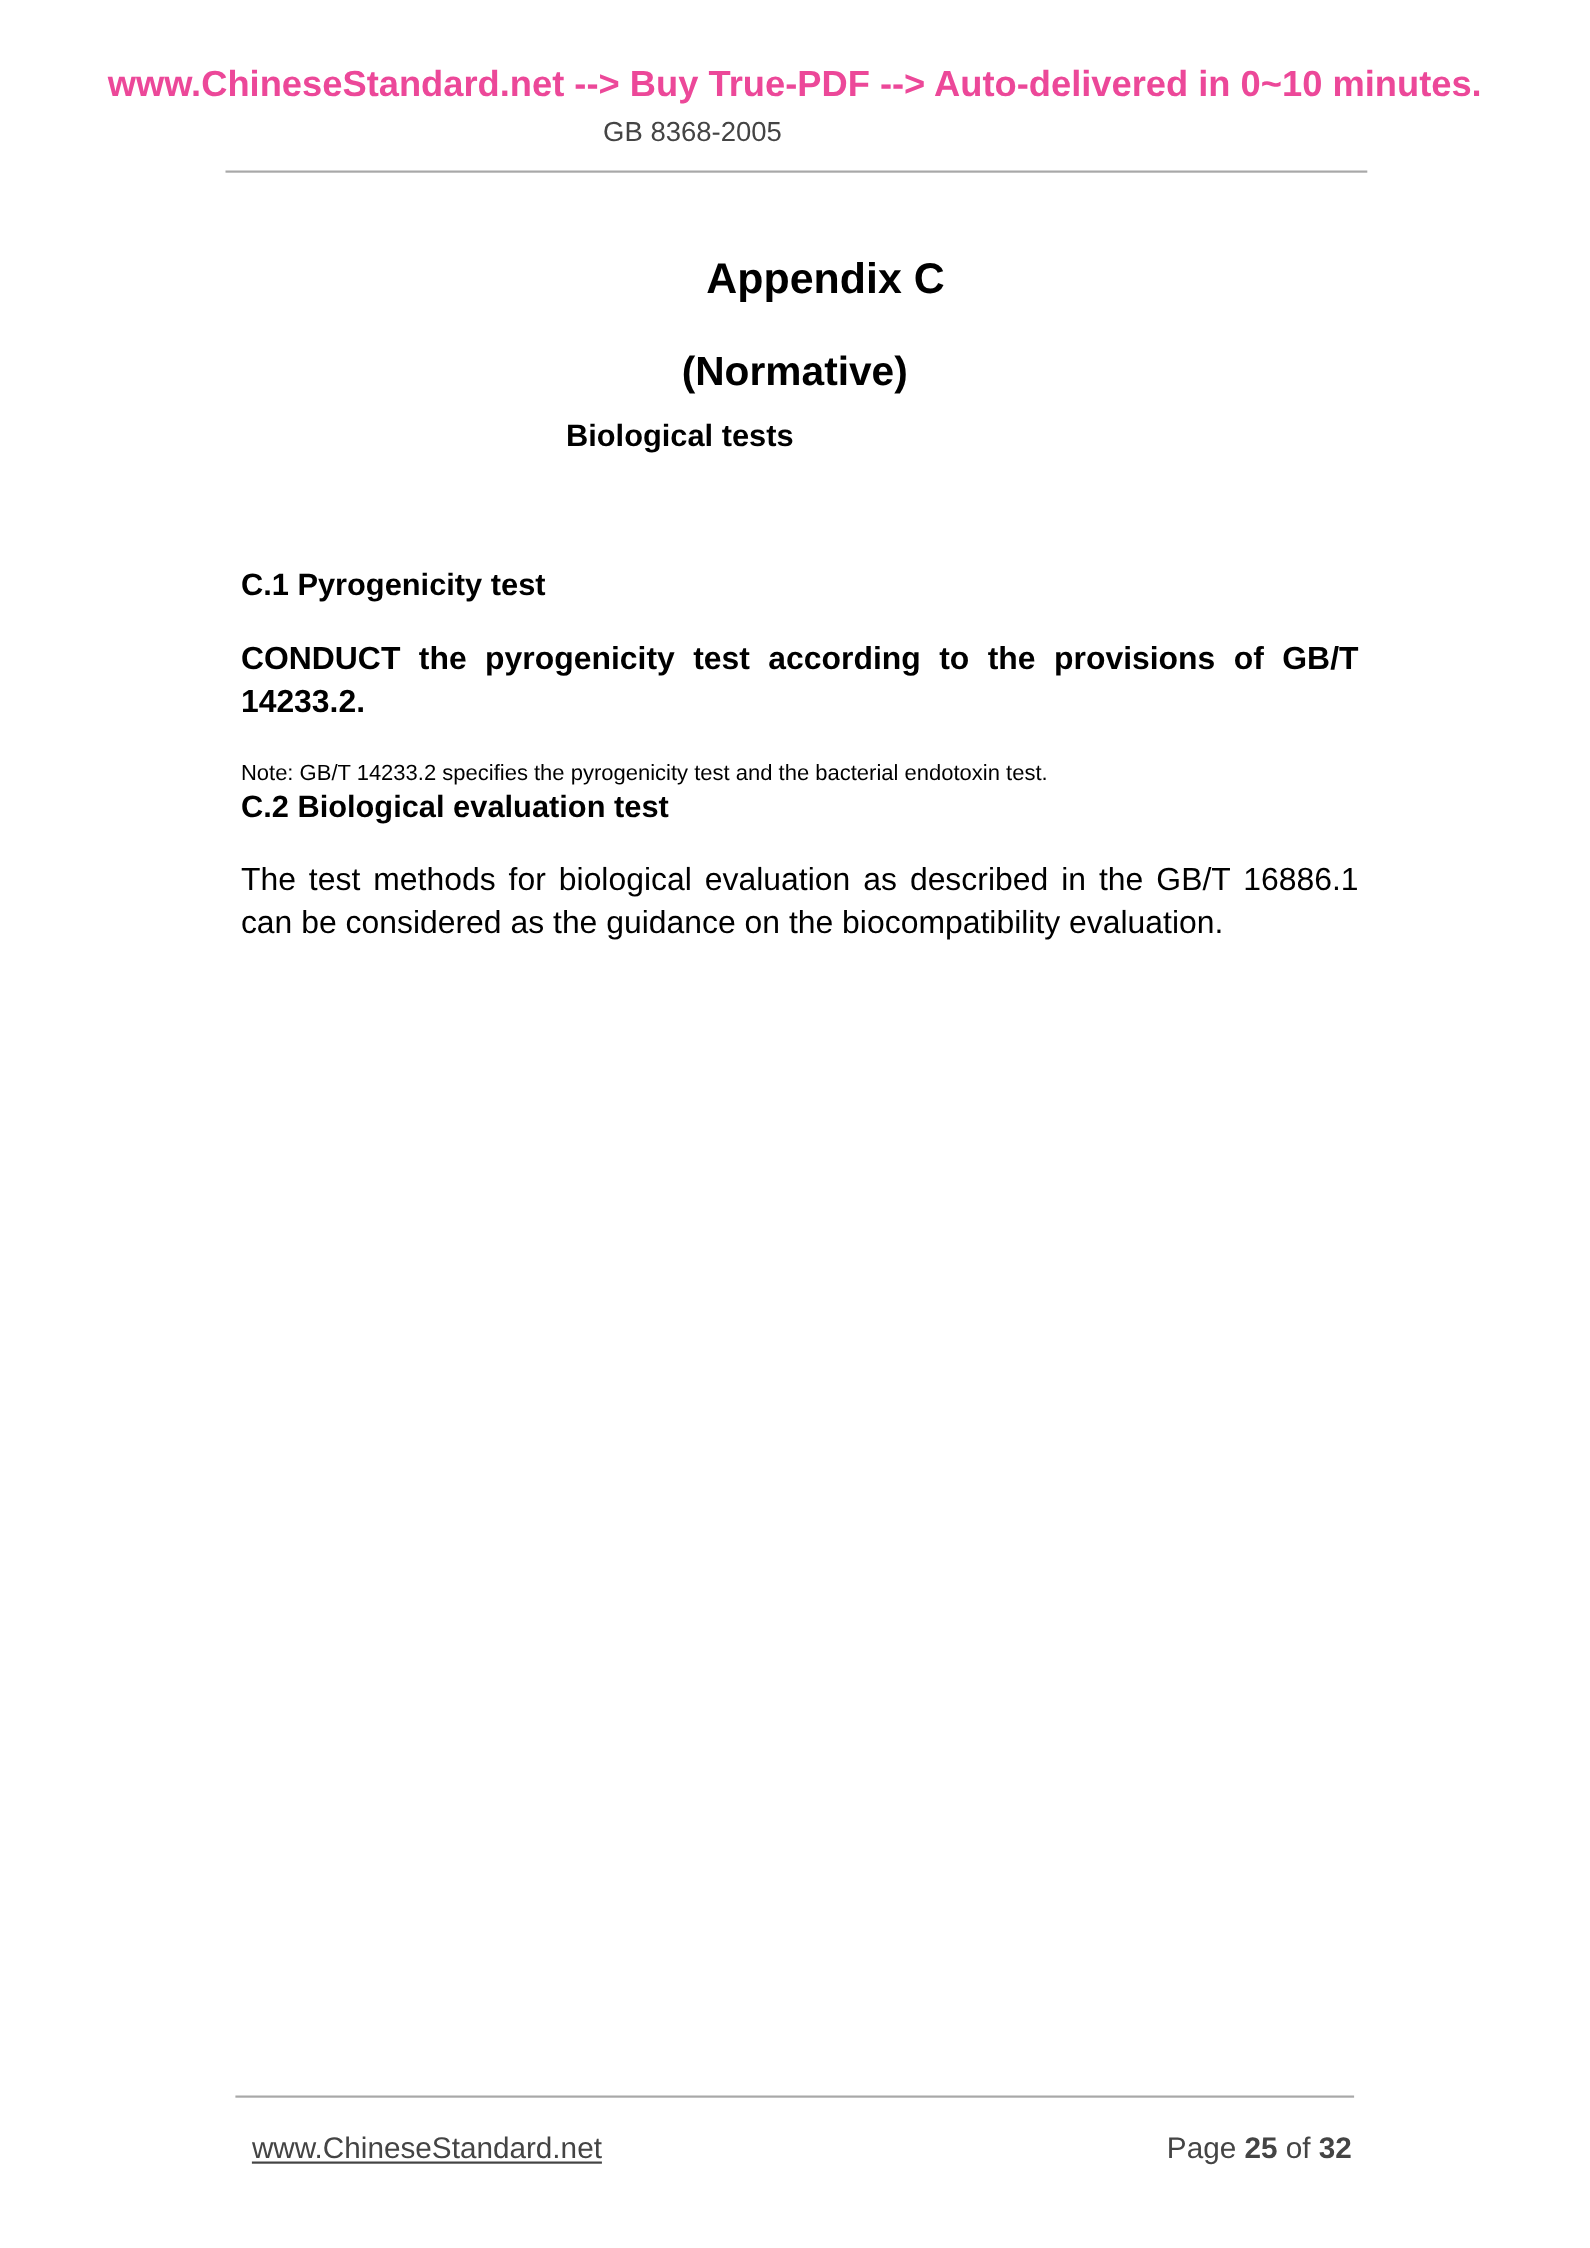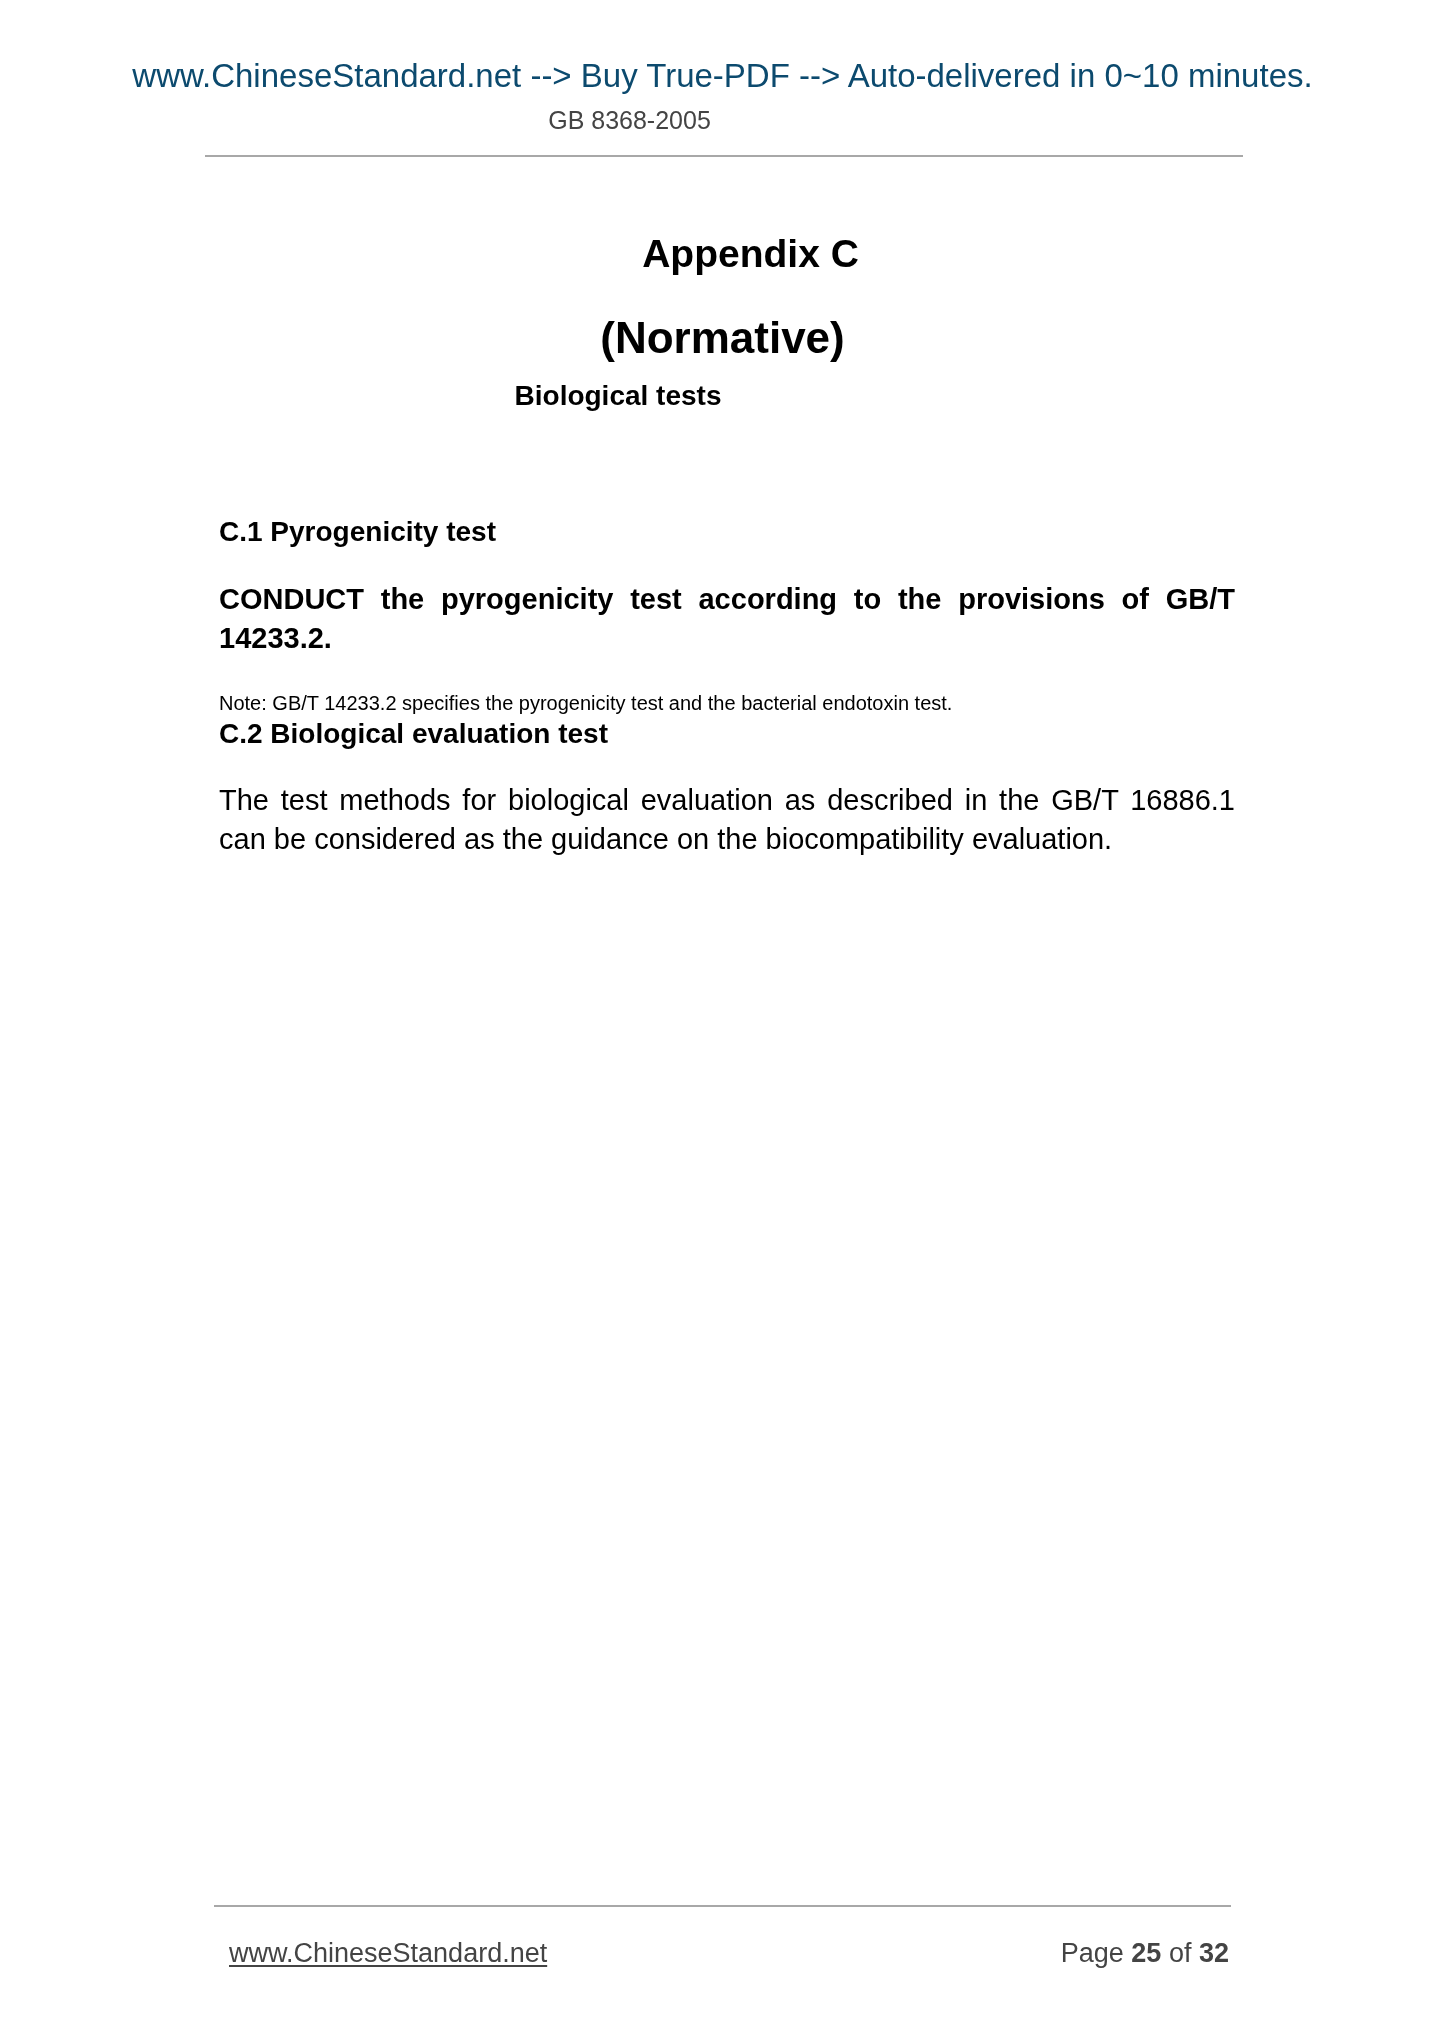--- a/index.html
+++ b/index.html
@@ -13,23 +13,24 @@
       position: relative;
       overflow: hidden;
       font-family: "Liberation Sans", sans-serif;
       color: #000000;
     }
     .abs { position: absolute; }
     .header-banner {
       left: 0; width: 1445px; top: 56px;
       text-align: center;
       font-size: 33px;
-      color: #0c4a6e;
+      color: #ec4899;
       line-height: 40px;
       white-space: nowrap;
+      font-weight: bold;
     }
     .header-code {
       left: 0; width: 1259px; top: 105px;
       text-align: center;
       font-size: 25px;
       color: #444444;
       line-height: 30px;
     }
     .header-rule {
       left: 205px; width: 1038px; top: 155px;
@@ -40,21 +41,21 @@
       left: 0; width: 1445px; top: 230px;
       text-align: center;
       font-size: 39px;
       font-weight: bold;
       line-height: 48px;
       margin-left: 28px;
     }
     .subtitle {
       left: 0; width: 1445px; top: 318px;
       text-align: center;
-      font-size: 44px;
+      font-size: 37px;
       font-weight: bold;
       line-height: 40px;
     }
     .subtitle2 {
       left: 0; width: 1236px; top: 379px;
       text-align: center;
       font-size: 28px;
       font-weight: bold;
       line-height: 34px;
     }

